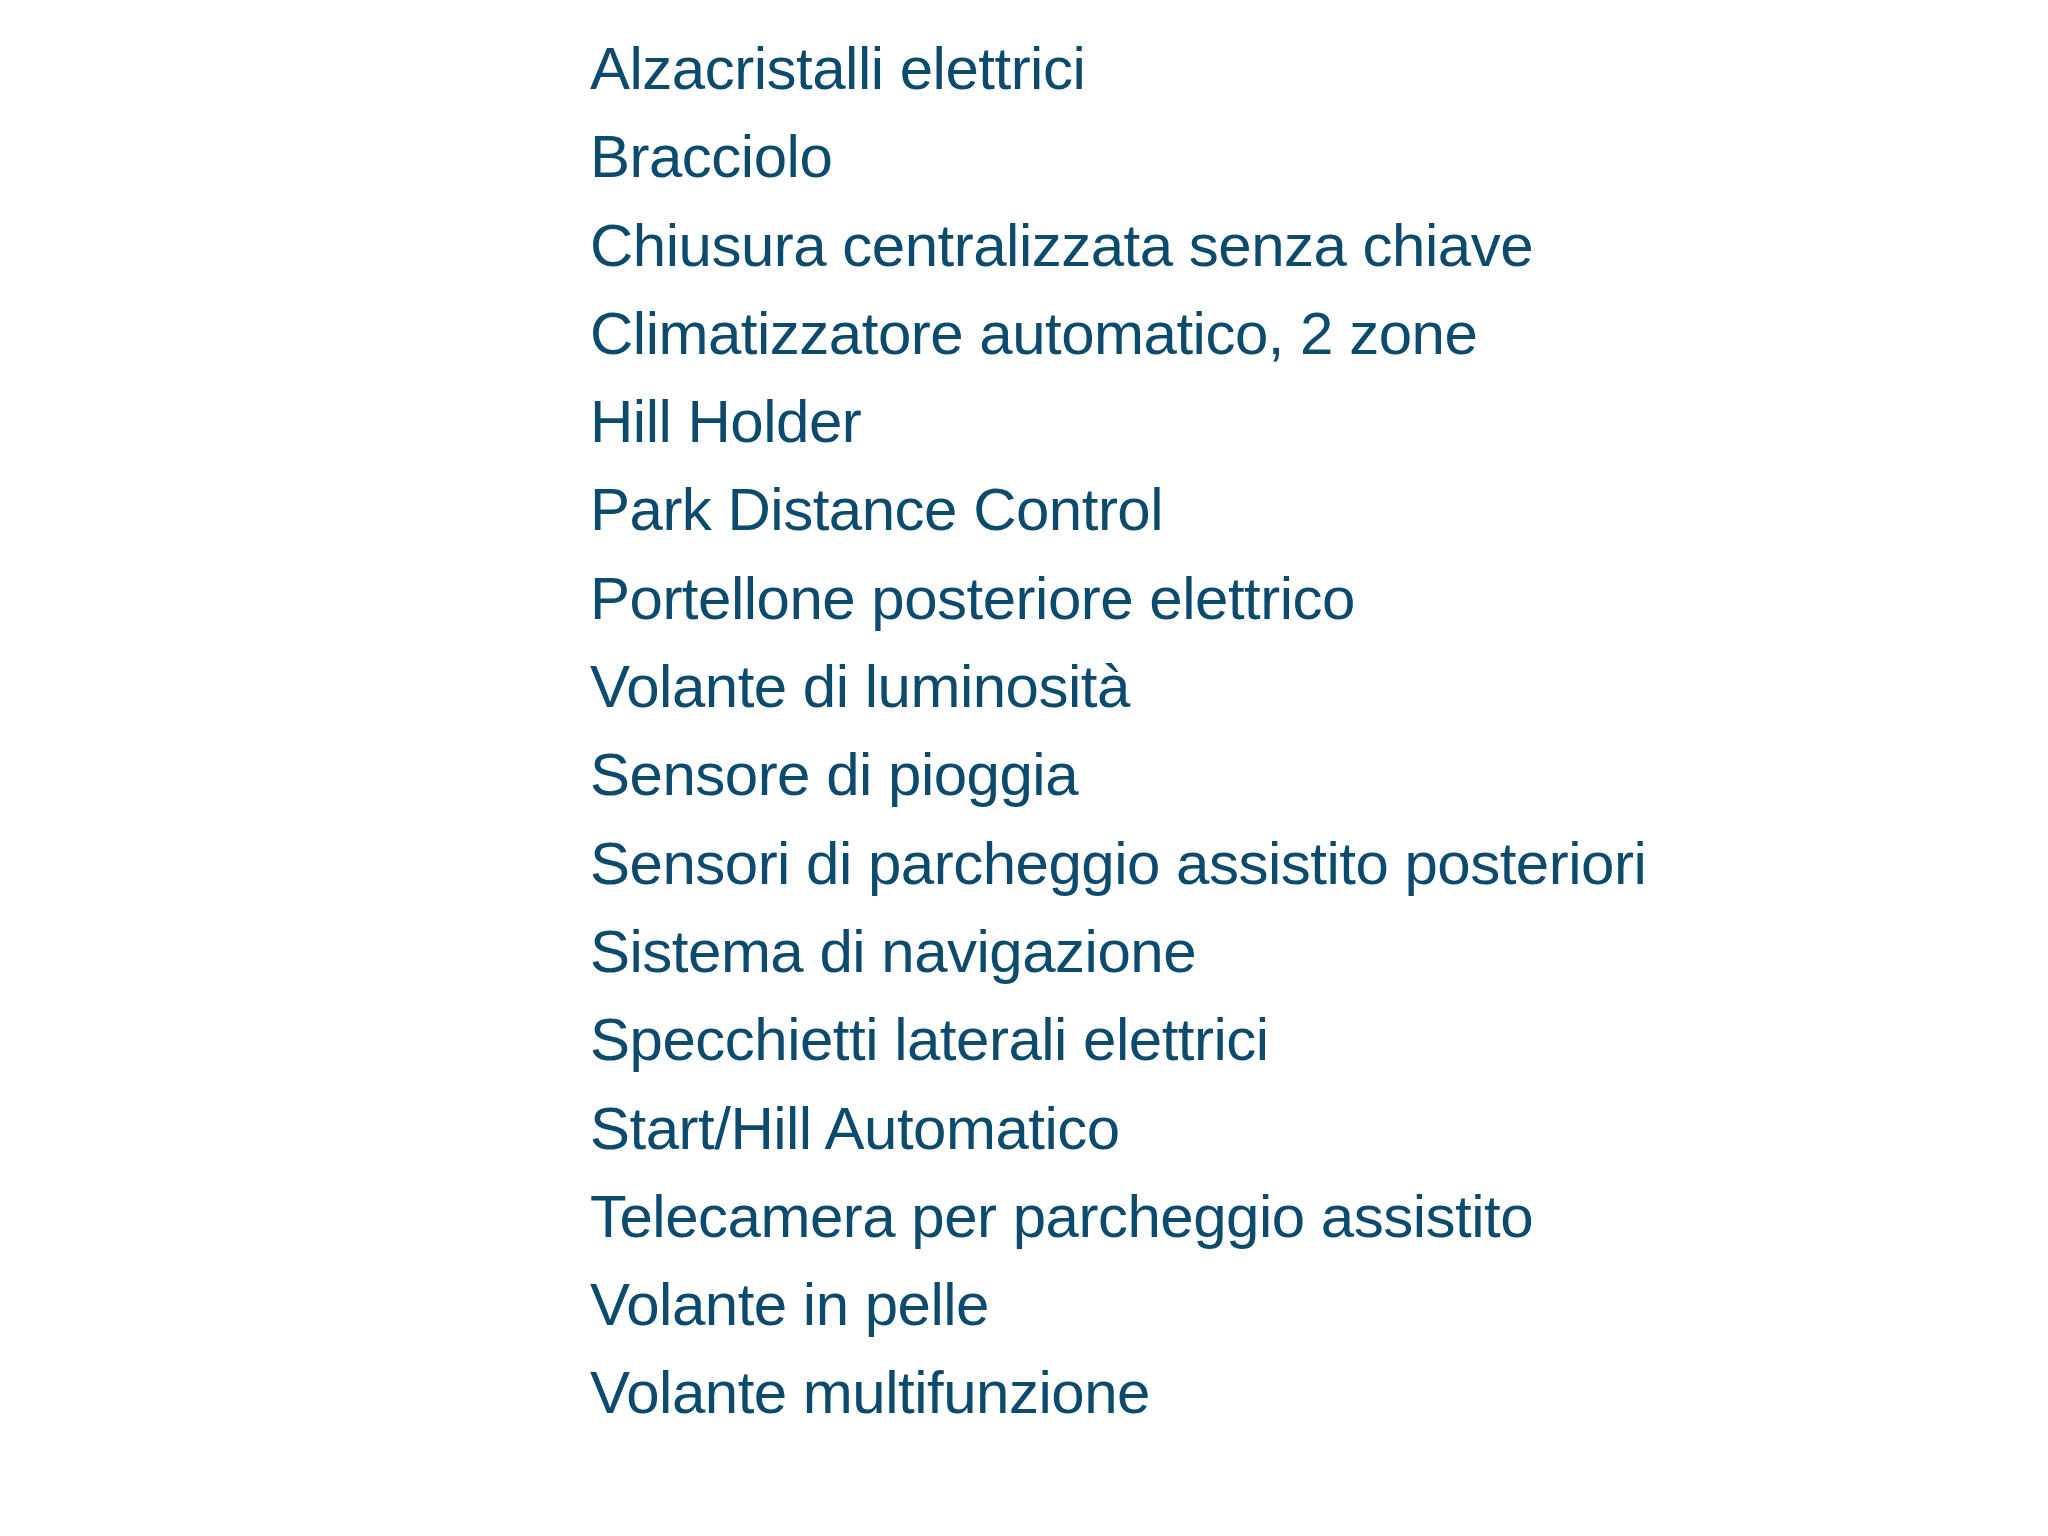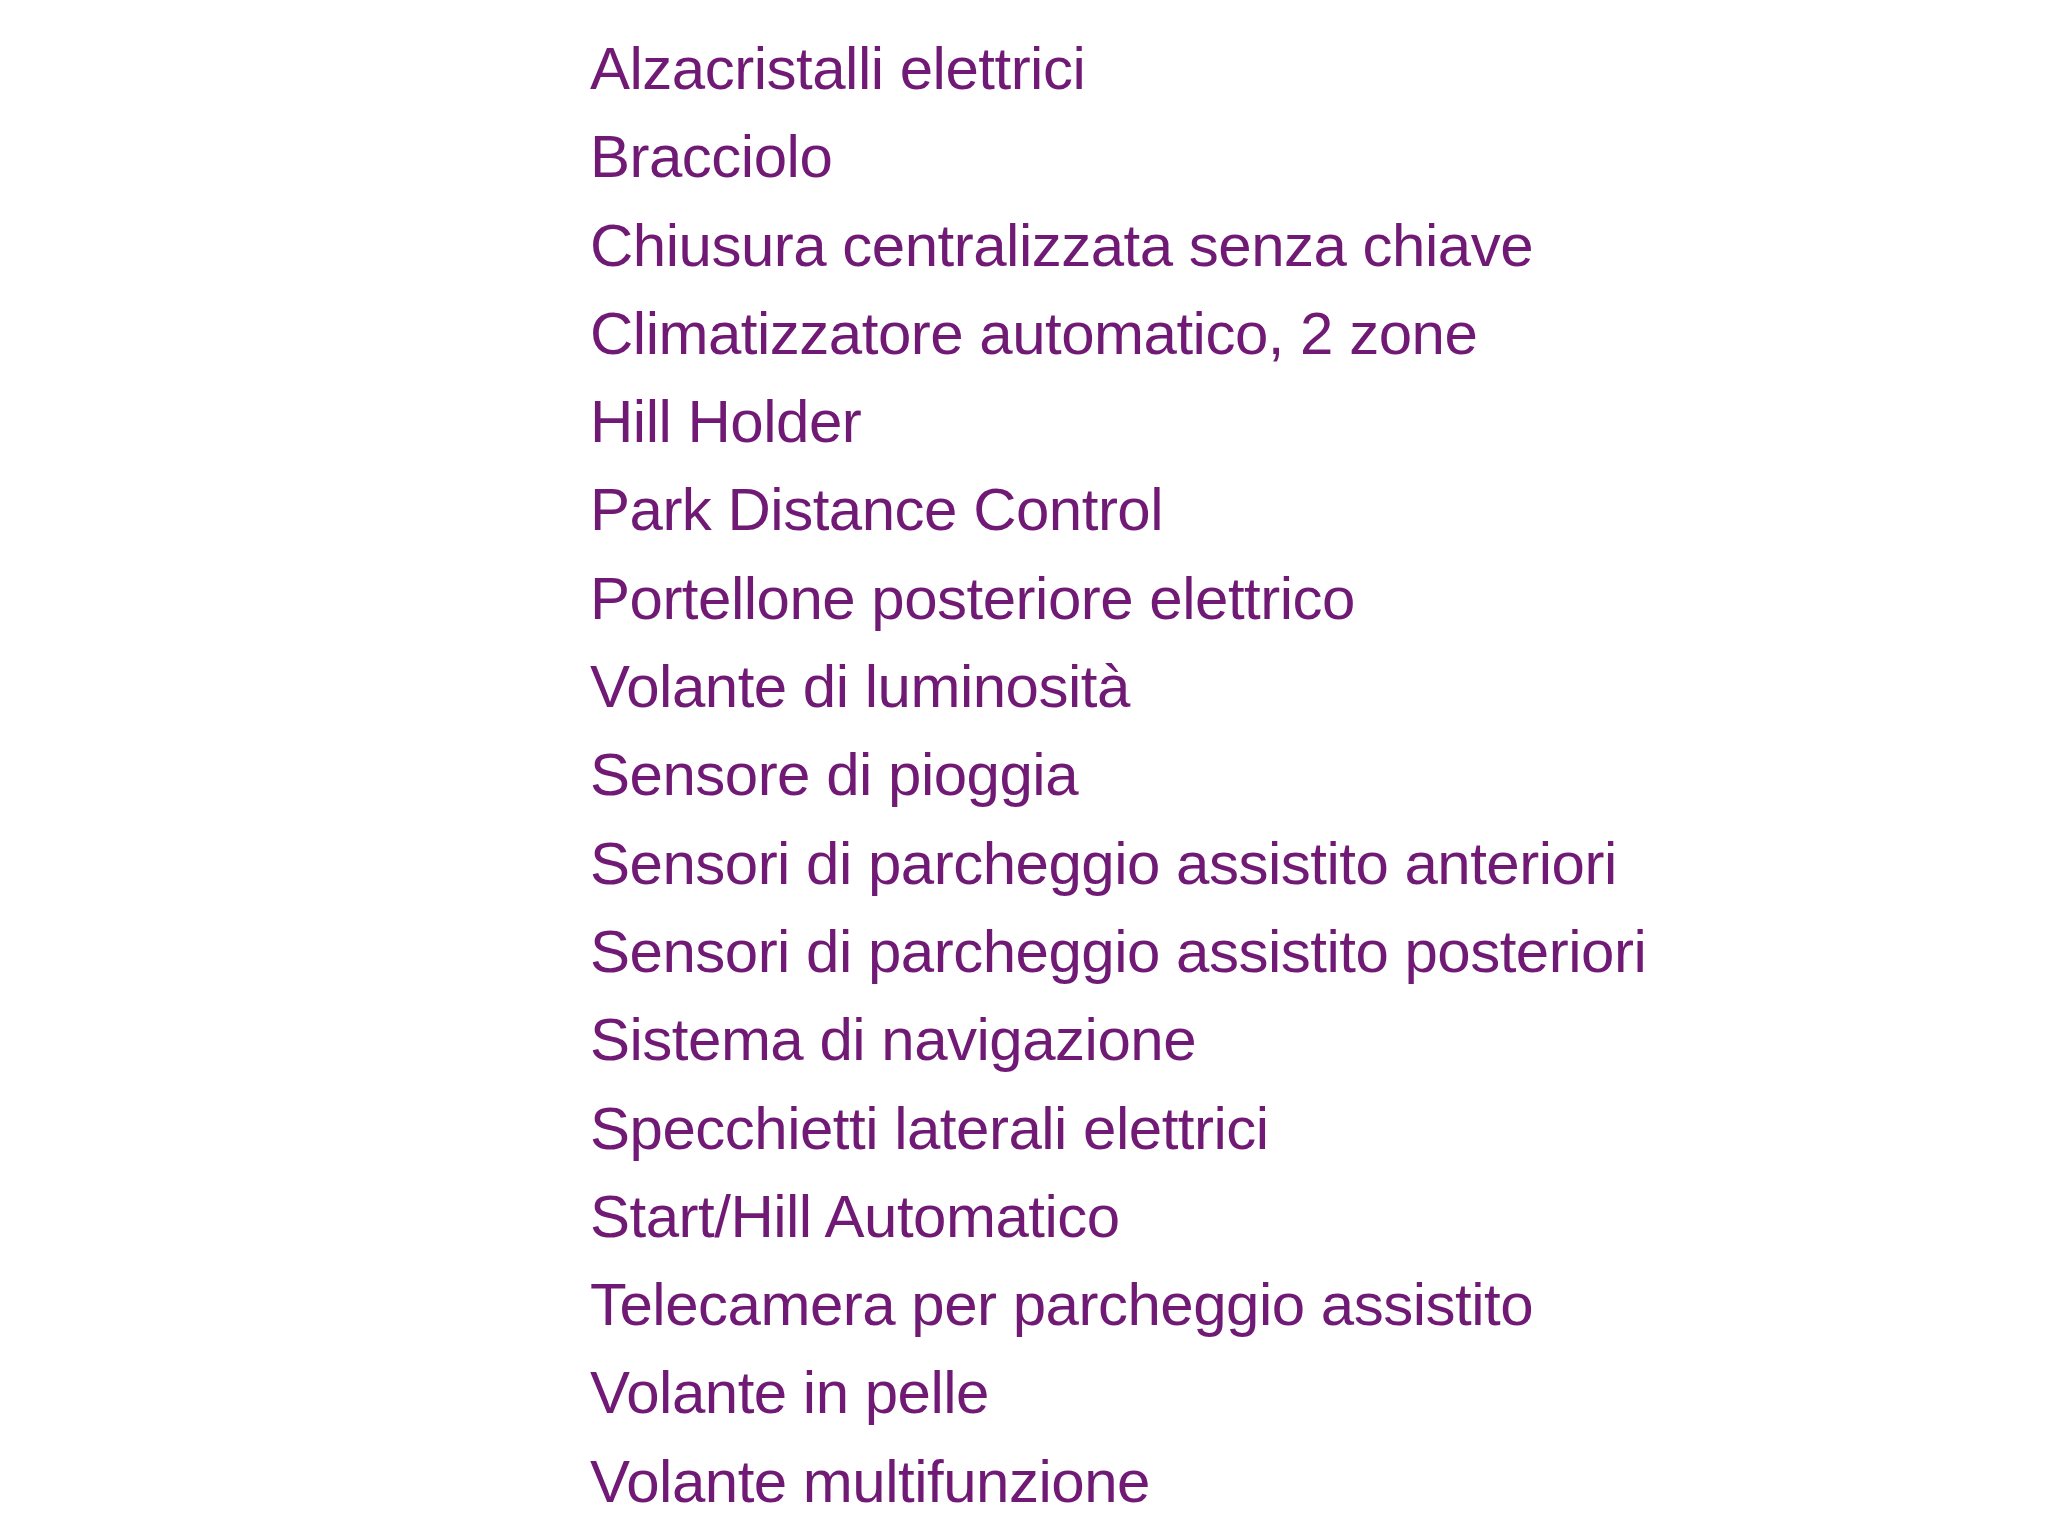--- a/index.html
+++ b/index.html
@@ -18,42 +18,41 @@
     position: absolute;
     left: 590px;
     top: 25px;
     margin: 0;
     padding: 0;
     list-style: none;
     font-size: 60px;
     line-height: 88.3px;
     font-weight: 400;
     letter-spacing: -0.5px;
-    color: #701a75;
+    color: #0c4a6e;
     white-space: nowrap;
   }
   .equipment-list li {
     margin: 0;
     padding: 0;
   }
 </style>
 </head>
 <body>
 
 <ul class="equipment-list">
     <li>Alzacristalli elettrici</li>
     <li>Bracciolo</li>
     <li>Chiusura centralizzata senza chiave</li>
     <li>Climatizzatore automatico, 2 zone</li>
     <li>Hill Holder</li>
     <li>Park Distance Control</li>
     <li>Portellone posteriore elettrico</li>
     <li>Volante di luminosità</li>
     <li>Sensore di pioggia</li>
-    <li>Sensori di parcheggio assistito anteriori</li>
     <li>Sensori di parcheggio assistito posteriori</li>
     <li>Sistema di navigazione</li>
     <li>Specchietti laterali elettrici</li>
     <li>Start/Hill Automatico</li>
     <li>Telecamera per parcheggio assistito</li>
     <li>Volante in pelle</li>
     <li>Volante multifunzione</li>
   </ul>
 
 </body></html>

